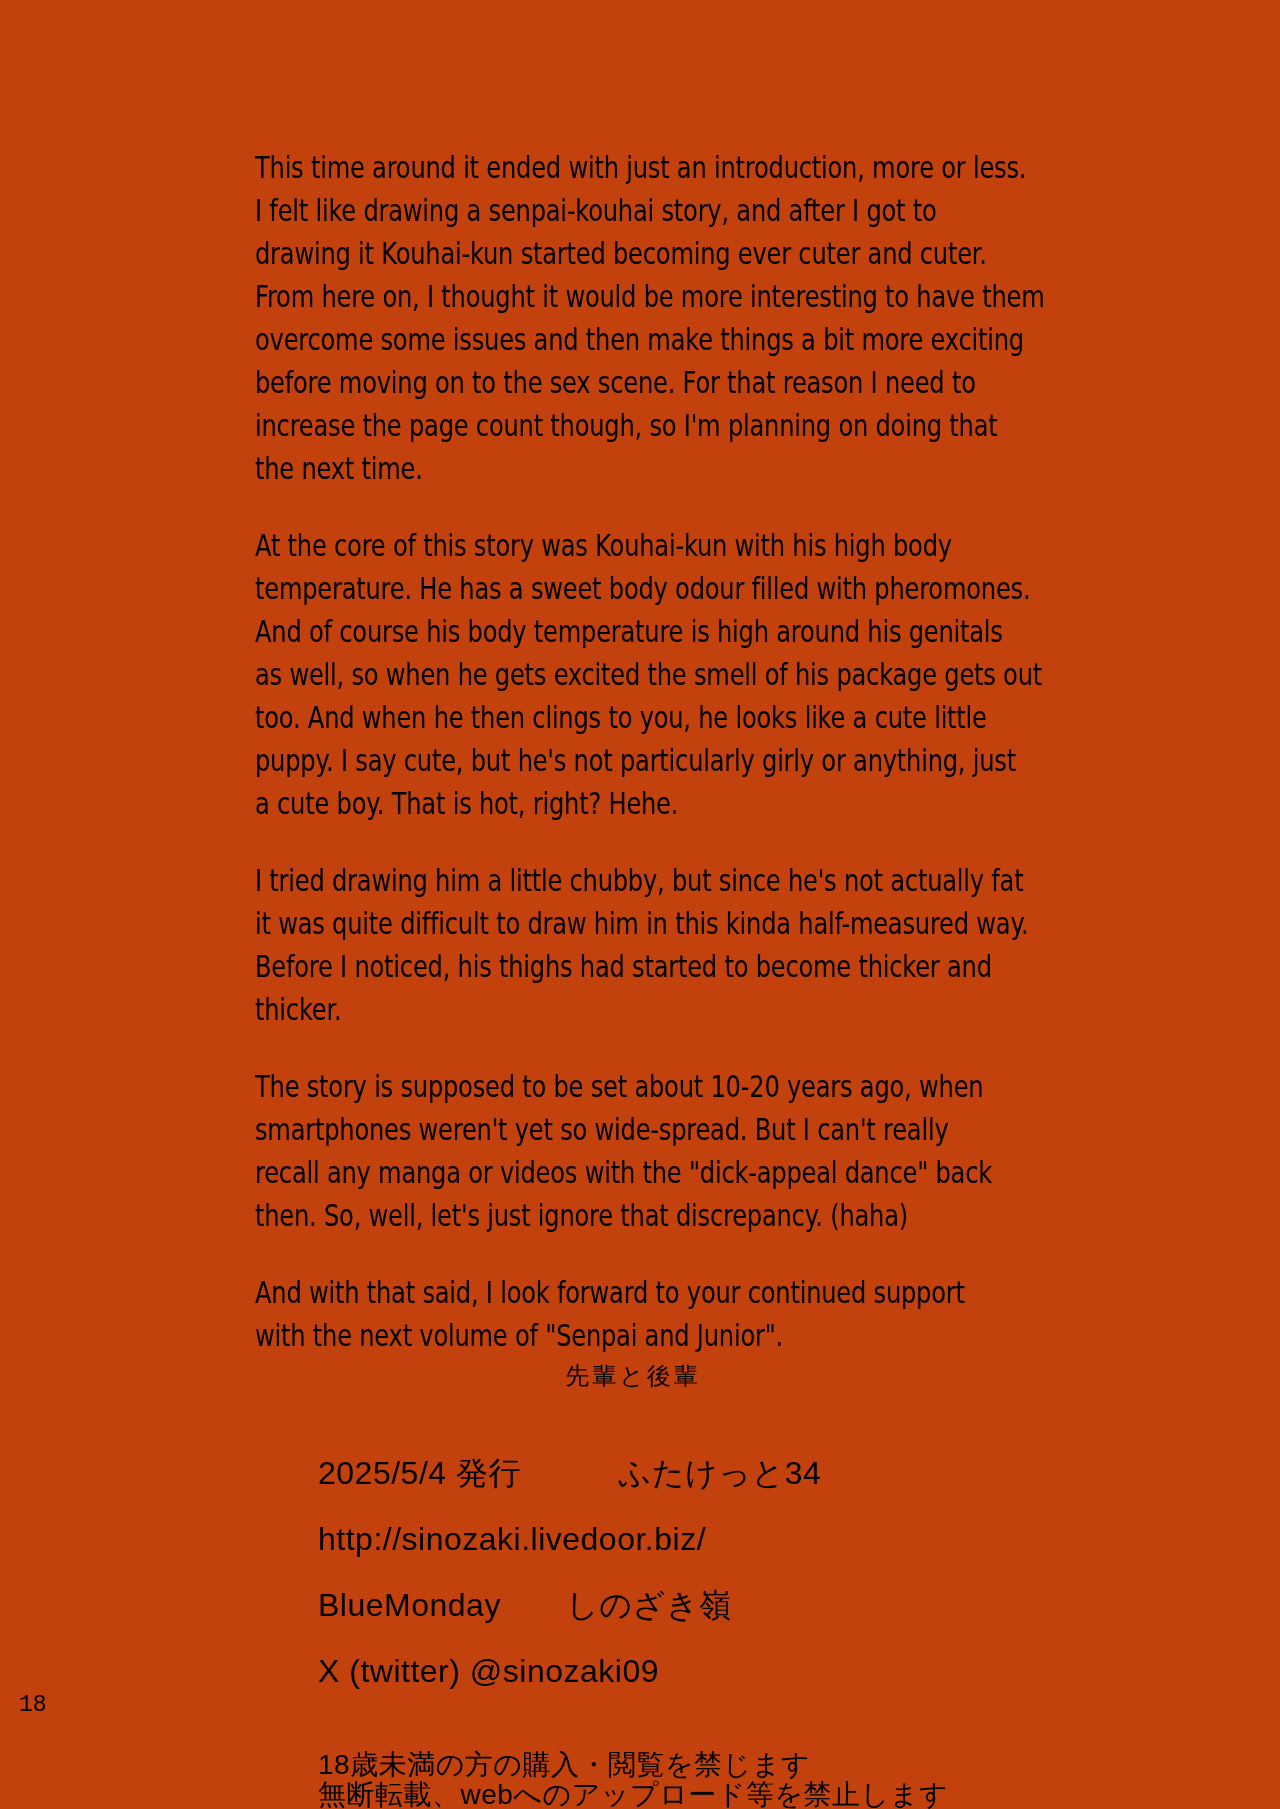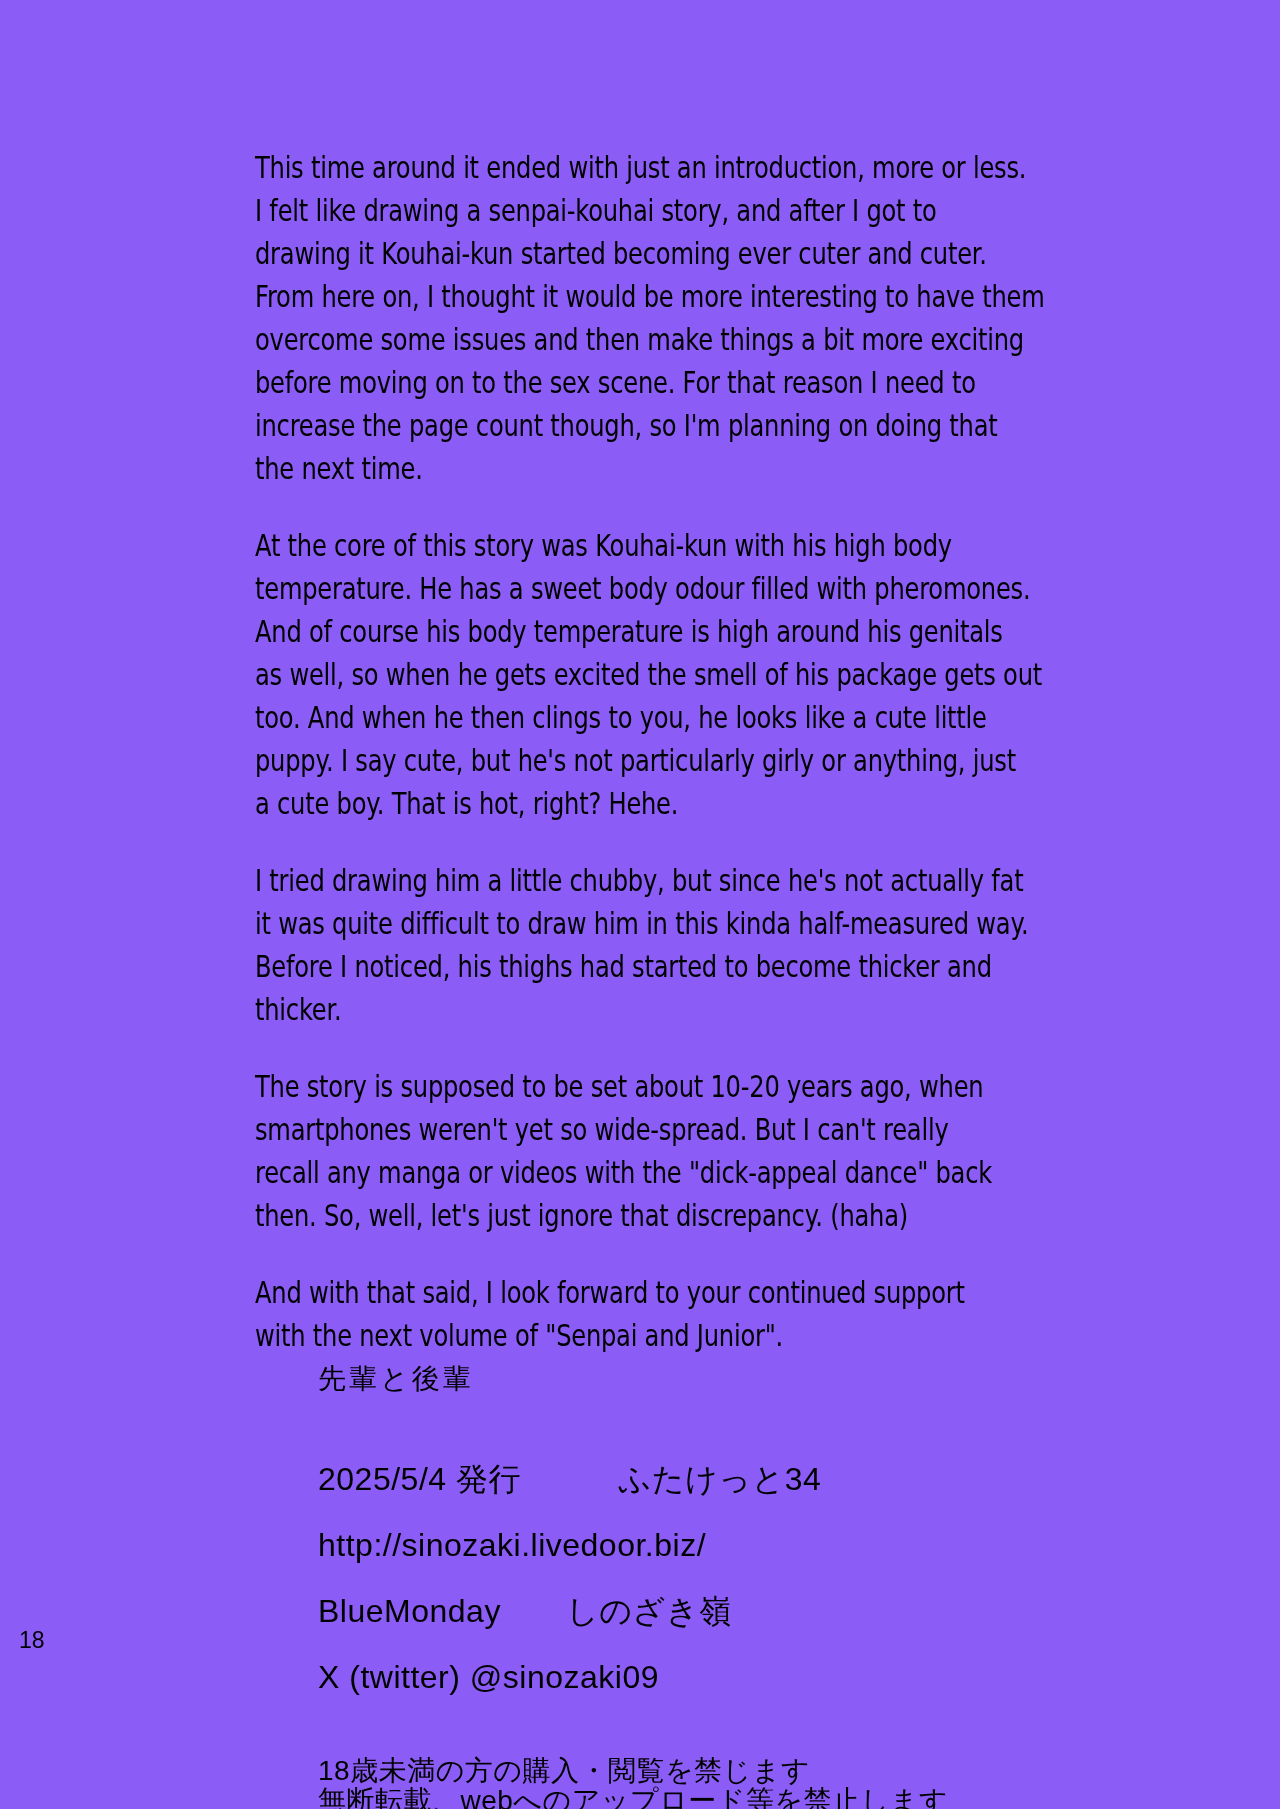--- a/index.html
+++ b/index.html
@@ -4,21 +4,21 @@
 <style>
   html, body {
     margin: 0;
     padding: 0;
     background: #ffffff;
   }
   .page {
     position: relative;
     width: 1280px;
     height: 1809px;
-    background: #8b5cf6;
+    background: #c2410c;
     color: #000000;
     overflow: hidden;
   }
   
   .afterword {
     position: absolute;
     left: 255px;
     top: 146px;
     width: 1260px;
     transform: scaleX(0.78);
@@ -36,42 +36,43 @@
 
   
   .colophon {
     position: absolute;
     left: 318px;
     top: 1360px;
     font-family: "Liberation Sans", sans-serif;
     color: #000000;
   }
   .colophon-title {
-    font-size: 28px;
+    font-size: 24px;
     letter-spacing: 3px;
     margin-bottom: 32px;
+    text-align: center;
   }
   .colophon-pub {
     font-size: 32px;
     line-height: 33px;
     white-space: pre-line;
     margin-bottom: 29px;
     letter-spacing: 0.5px;
   }
   .colophon-notice {
     font-size: 28px;
     line-height: 30px;
     white-space: pre-line;
     letter-spacing: 0.5px;
   }
   .page-number {
     position: absolute;
     left: 19px;
-    top: 1627px;
-    font-family: Liberation Sans, sans-serif;
+    top: 1692px;
+    font-family: Liberation Mono, monospace;
     font-size: 23px;
   }
 </style>
 </head>
 <body>
 
 <div class="page">
 
   <main class="afterword">
     <p>This time around it ended with just an introduction, more or less.

